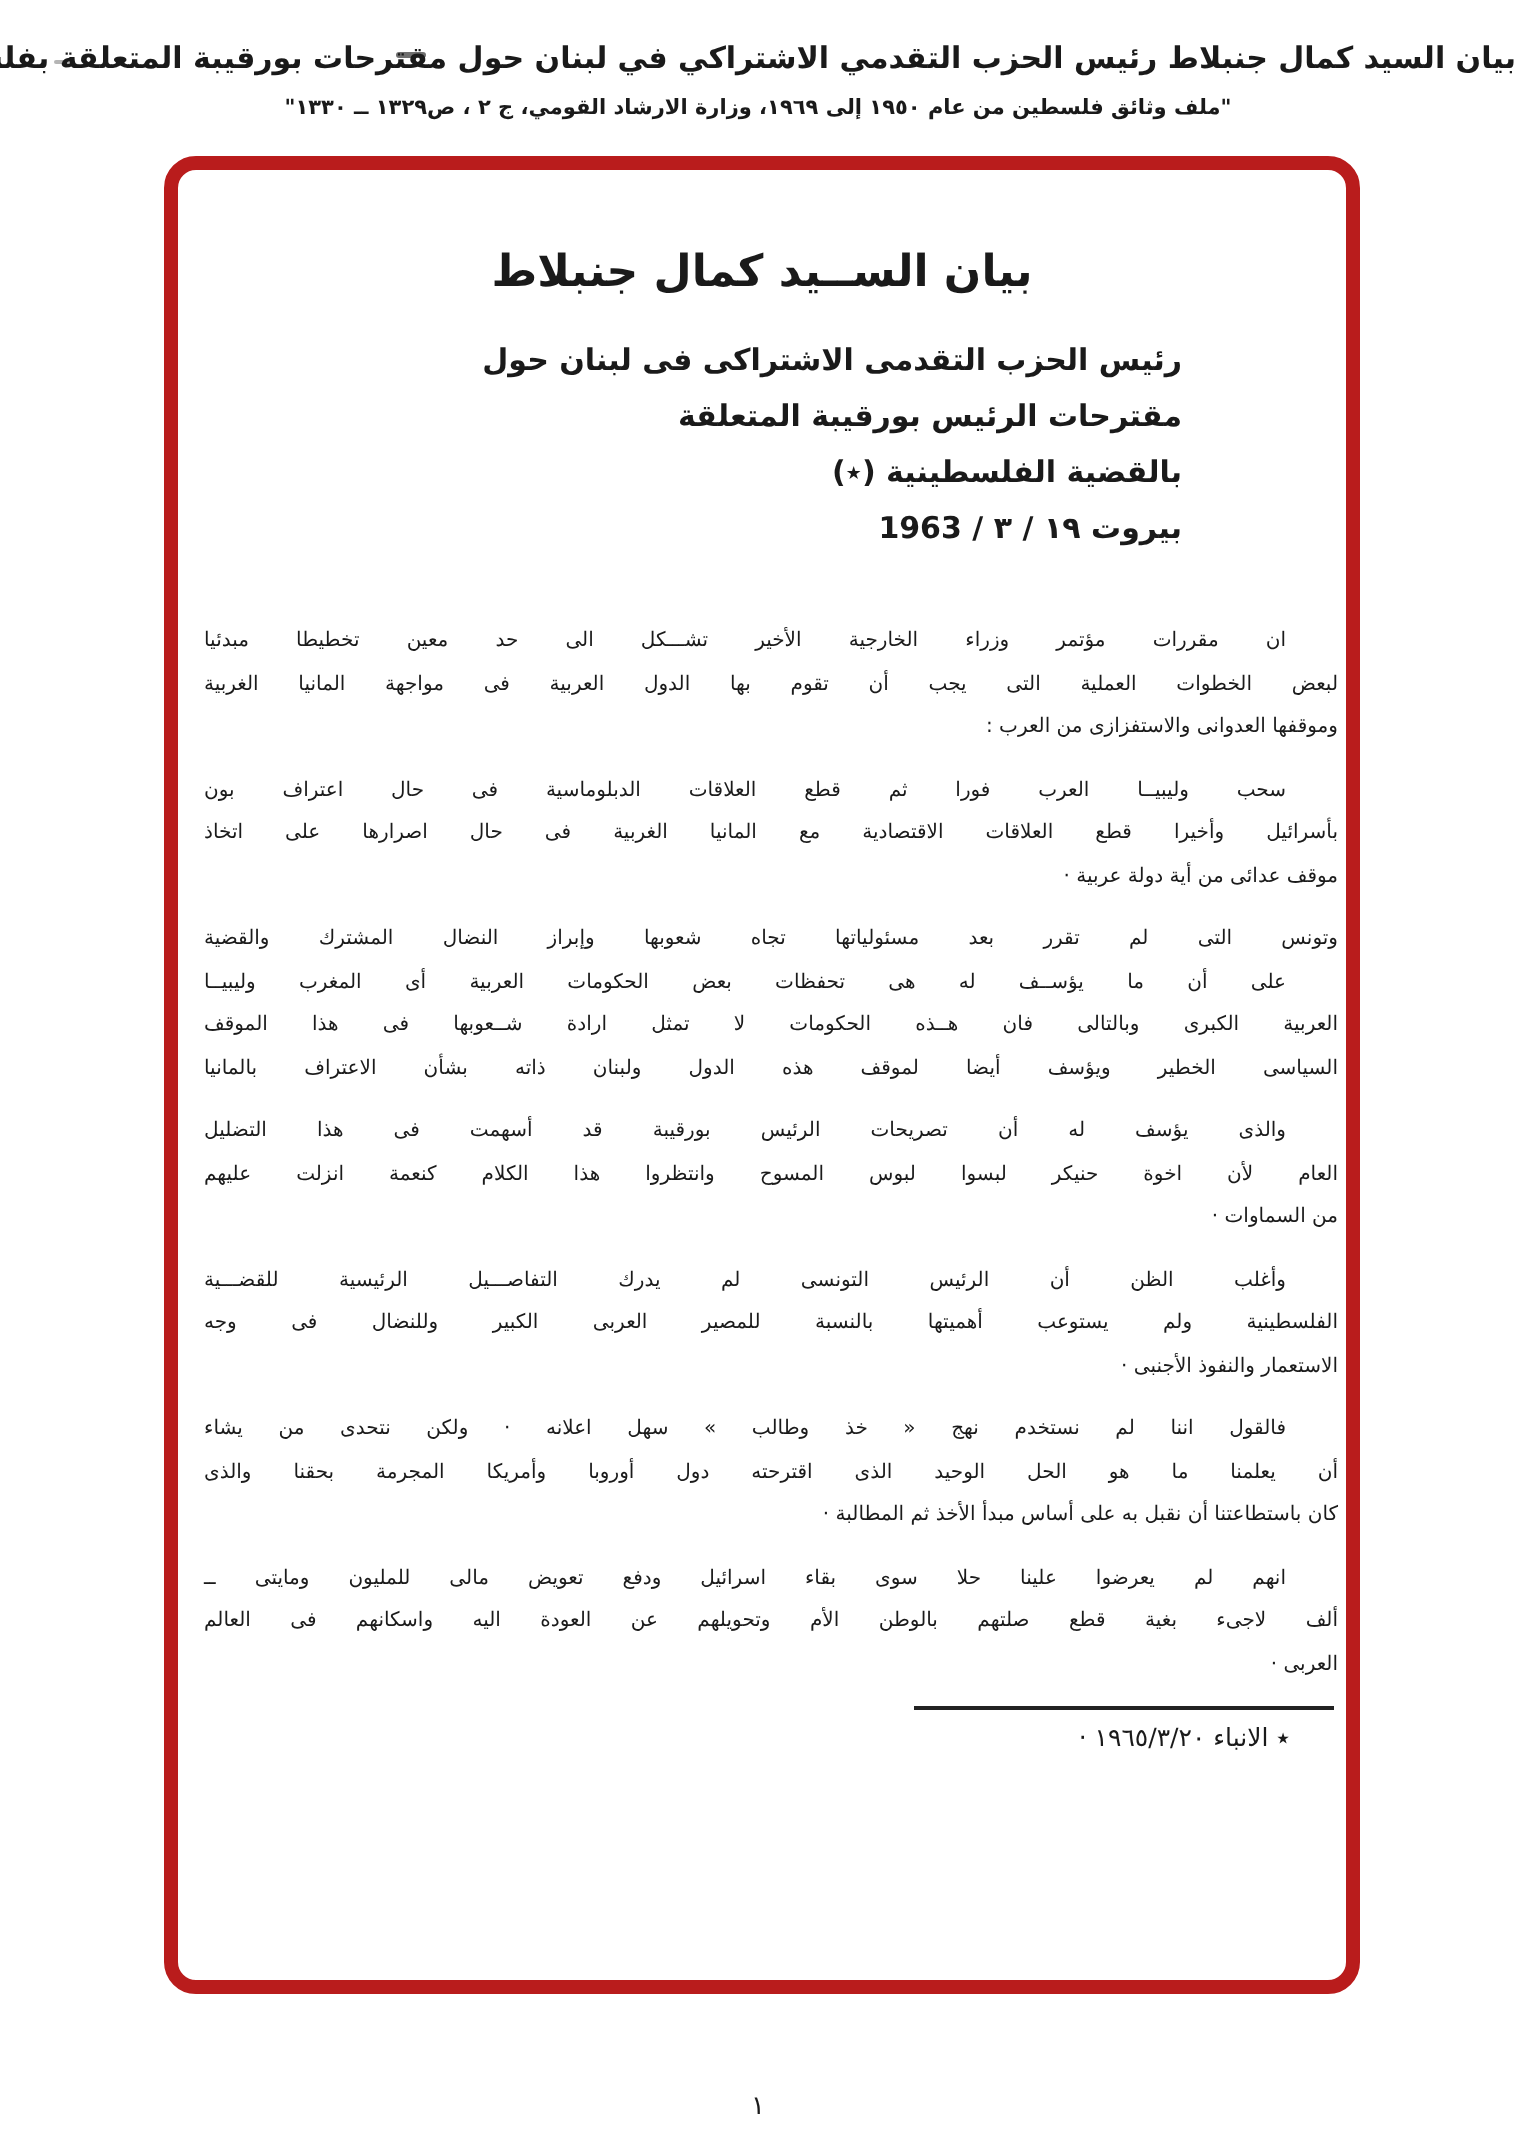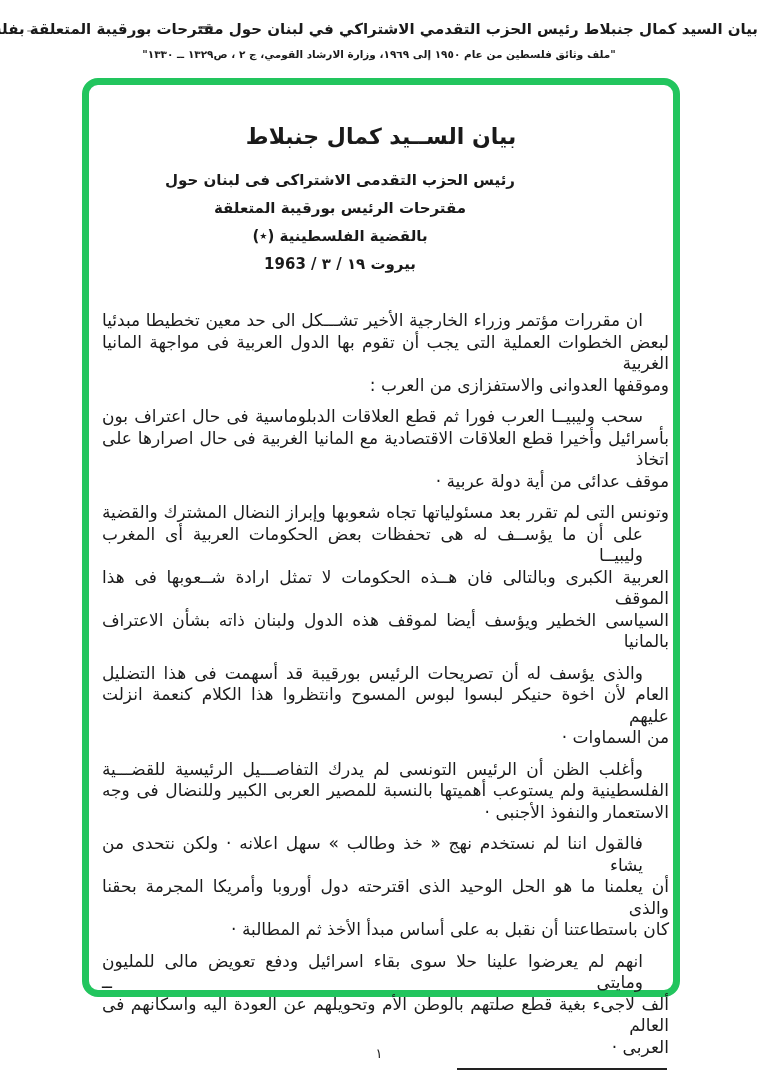--- a/index.html
+++ b/index.html
@@ -21,35 +21,35 @@
     font-size:10.5px;font-weight:bold;
     white-space:nowrap;
   }
   .noise{position:absolute;background:#8a8a8a;border-radius:2px;}
   .noise.n1{left:27px;top:30px;width:10px;height:2px;background:#b5b5b5;}
   .noise.n2{left:198px;top:26px;width:15px;height:3px;background:#6f6f6f;}
   
   .doc-box{
     position:absolute;left:82px;top:78px;
     width:584px;height:905px;
-    border:7px solid #22c55e;border-radius:16px;
+    border:7px solid #b91c1c;border-radius:16px;
     background:#ffffff;
   }
   .doc-title{
     margin-top:36px;text-align:center;direction:rtl;
     font-size:22px;font-weight:bold;line-height:31px;
   }
   .subblock{
     margin-top:14px;margin-right:82px;
-    text-align:center;direction:rtl;
+    text-align:right;direction:rtl;
     font-size:15px;font-weight:bold;line-height:28px;
   }
   .body-text{
     margin-top:32px;padding:0 4px 0 13px;
-    direction:rtl;font-size:17px;line-height:21.5px;
+    direction:rtl;font-size:10px;line-height:21.5px;
     color:#1b1b1b;
   }
   .para{margin:0 0 10px 0;}
   .bline{text-align:justify;text-align-last:justify;}
   .bline.first{padding-right:26px;}
   .bline.plast{text-align-last:right;}
   .fsep{
     width:210px;border-top:2px solid #222;
     margin:2px 6px 5px auto;height:0;
   }

